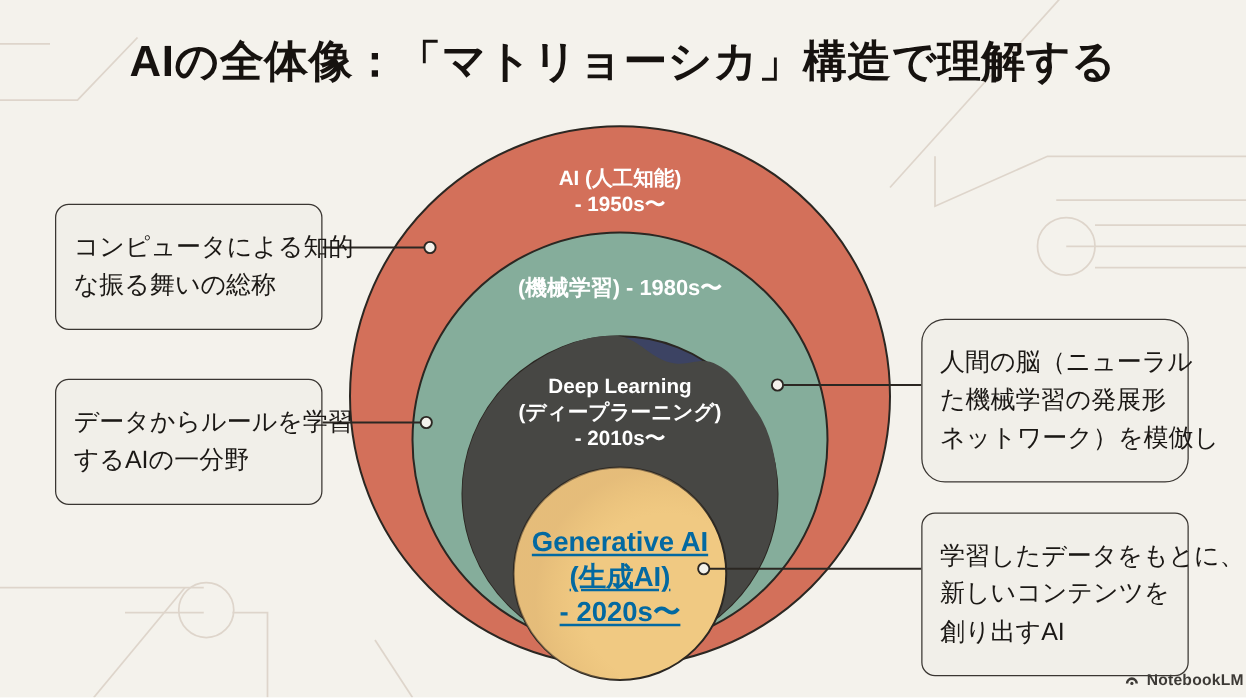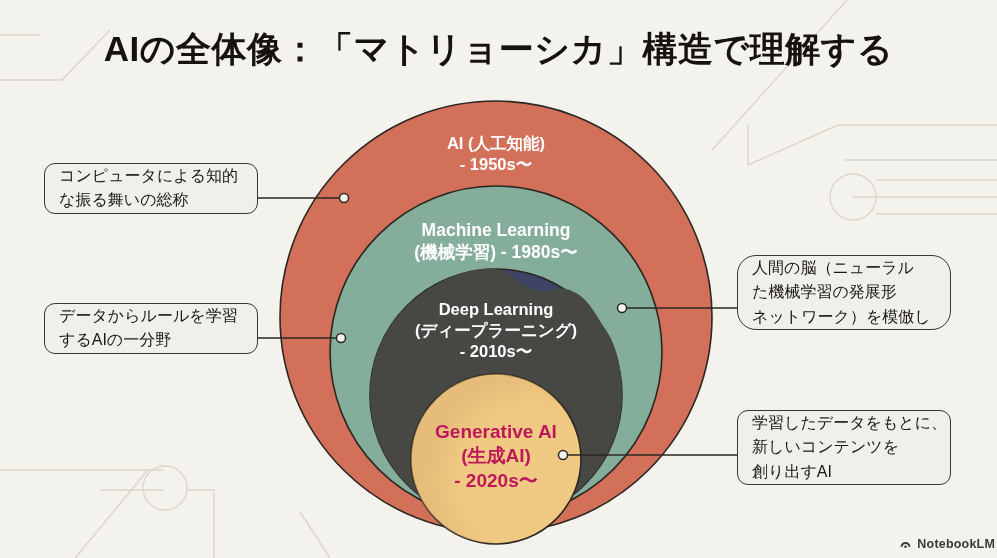--- a/index.html
+++ b/index.html
@@ -80,33 +80,34 @@
     left: 356px;
     top: 299px;
     width: 280px;
     font-size: 16.5px;
     color: #ffffff;
   }
   #label-gai {
     left: 386px;
     top: 420px;
     width: 220px;
-    font-size: 19px;
-    color: #be185d;
+    font-size: 22px;
+    color: #0369a1;
+    text-decoration: underline;
   }
 
   
   .callout {
     position: absolute;
     box-sizing: border-box;
     background: #f1efe9;
     border: 1.6px solid #3a3632;
     border-radius: 11px;
-    padding: 0 14px;
-    font-size: 16px;
+    padding: 19px 14px;
+    font-size: 20px;
     line-height: 1.52;
     color: #1b1815;
     font-weight: 500;
   }
   .callout .line { display: block; white-space: nowrap; }
 
   #callout-ai   { left: 44px;  top: 163px; width: 214px; }
   #callout-ml   { left: 44px;  top: 303px; width: 214px; }
   #callout-dl   { left: 737px; top: 255px; width: 214px; border-radius: 19px; }
   #callout-gai  { left: 737px; top: 410px; width: 214px; }
@@ -195,21 +196,20 @@
       <circle cx="496" cy="459" r="85" fill="url(#tan-shade)"></circle>
     </g>
   </svg>
 
   <div class="ring-label" id="label-ai">
     <span>AI (人工知能)</span>
     <span class="sub">- 1950s〜</span>
   </div>
 
   <div class="ring-label" id="label-ml">
-    <span>Machine Learning</span>
     <span class="sub">(機械学習) - 1980s〜</span>
   </div>
 
   <div class="ring-label" id="label-dl">
     <span>Deep Learning</span>
     <span class="sub">(ディープラーニング)</span>
     <span class="sub">- 2010s〜</span>
   </div>
 
   <div class="ring-label" id="label-gai">

